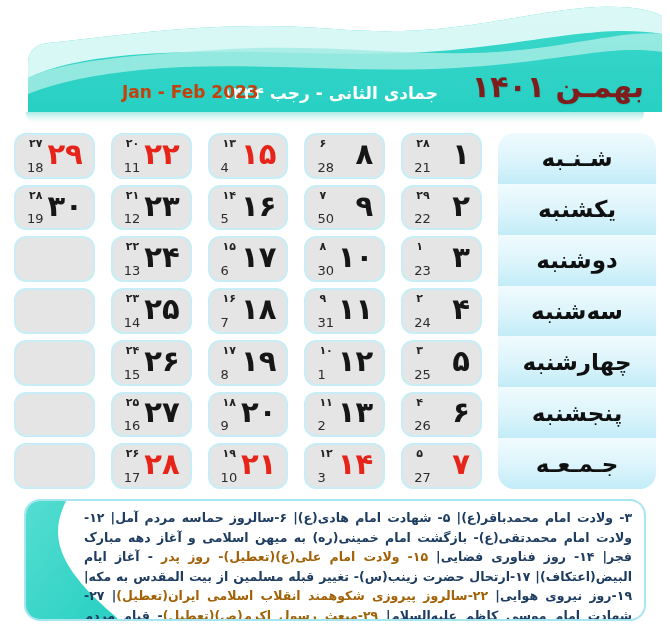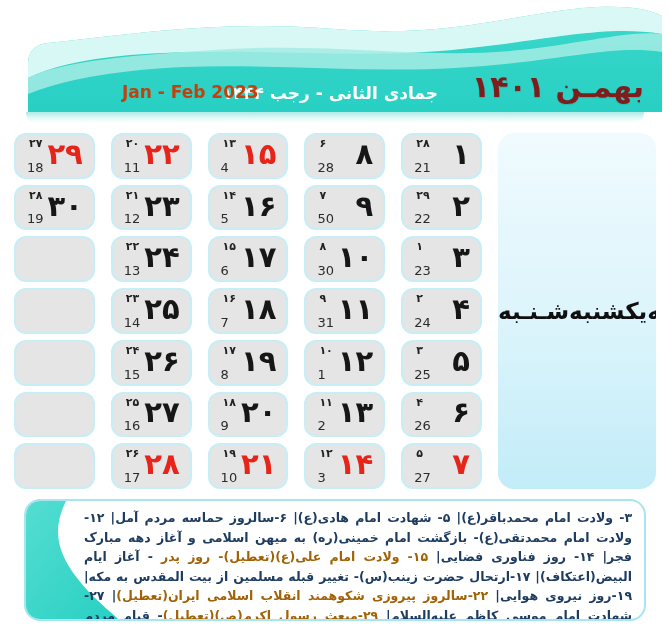--- a/index.html
+++ b/index.html
@@ -15,21 +15,21 @@
   .header-sub-ar { position:absolute; right:232px; bottom:9px; color:#fff;
     font-size:17px; font-weight:bold; direction:rtl; }
   .header-sub-en { position:absolute; left:122px; bottom:10px; color:#c2410c;
     font-size:17px; font-weight:bold; }
   .header-fade { height:11px; margin:0 26px; border-radius:0 0 10px 10px;
     background:linear-gradient(180deg,#aeeae5 0%,#e3f9f7 55%,#ffffff 100%); }
 
   
   .board { position:relative; margin-top:10px; height:356px; padding:0 14px; }
   .weekday-panel { position:absolute; right:14px; top:0; bottom:0; width:158px;
-    border-radius:16px; overflow:hidden; display:flex; flex-direction:row; }
+    border-radius:16px; overflow:hidden; display:flex; flex-direction:column; }
   .day-label { flex:1; display:flex; align-items:center; justify-content:center;
     font-size:23px; font-weight:bold; color:#101010; direction:rtl;
     background:linear-gradient(180deg,#f0fbfe 0%,#dbf4fb 55%,#c2ecf8 100%); }
 
   .cells-grid { position:absolute; left:14px; right:188px; top:0; bottom:0;
     display:grid; grid-template-columns:repeat(5,1fr); grid-auto-rows:1fr;
     gap:6px 16px; direction:rtl; }
   .cell { position:relative; background:#e5e5e5; border:2px solid #c7eef6;
     border-radius:12px; }
   .cell .big { position:absolute; right:10px; top:50%; transform:translateY(-55%);
@@ -71,20 +71,21 @@
   <div class="header-sub-ar">جمادی الثانی - رجب ۱۴۴۴</div>
   <div class="header-sub-en">Jan - Feb 2023</div>
 </div>
 <div class="header-fade"></div>
 
 <div class="board">
   <div class="weekday-panel">
       <div class="day-label">شـنـبه</div>
       <div class="day-label">یکشنبه</div>
       <div class="day-label">دوشنبه</div>
+      <div class="day-label">سه‌شنبه</div>
       <div class="day-label">چهارشنبه</div>
       <div class="day-label">پنجشنبه</div>
       <div class="day-label">جـمـعـه</div>
     </div>
   <div class="cells-grid">
       <div class="cell">
         <span class="hijri">۲۸</span>
         <span class="greg">21</span>
         <span class="big">۱</span>
       </div>

